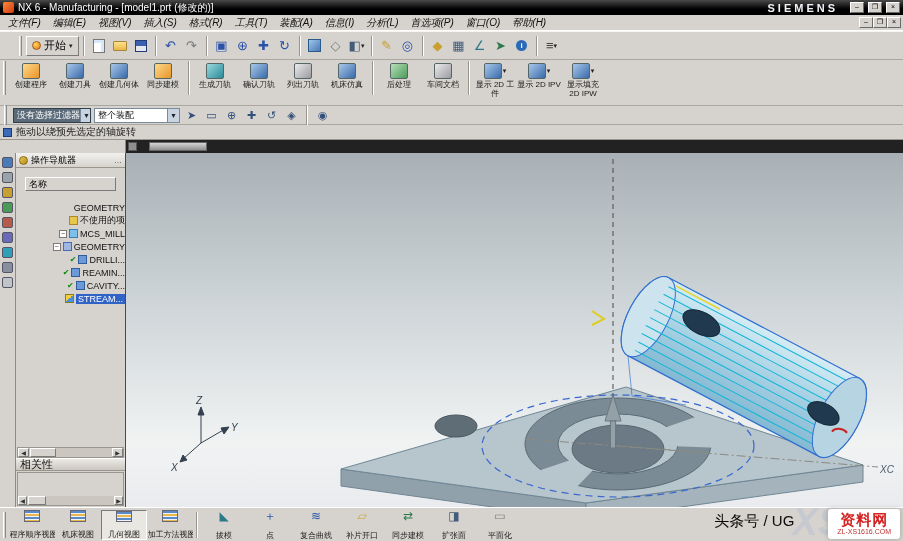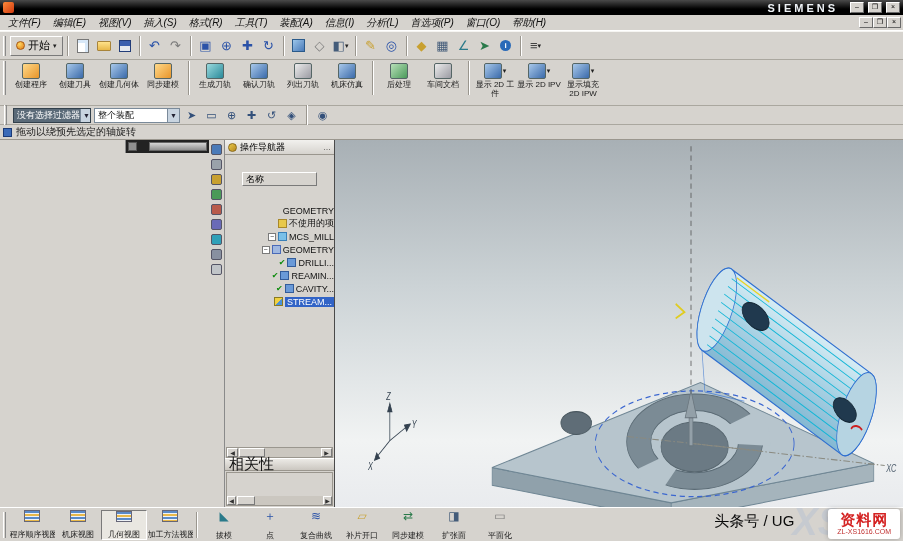--- a/index.html
+++ b/index.html
@@ -11,21 +11,21 @@
   .nxlogo{width:11px;height:11px;background:linear-gradient(135deg,#ff8a3a,#d03a10);border-radius:2px;flex:none;}
   .ttext{font-size:10px;white-space:nowrap;overflow:hidden;}
   .tspacer{flex:1;}
   .brand{font-size:11px;letter-spacing:3px;font-weight:bold;color:#eef2f6;margin-right:8px;}
   .wbtn{width:14px;height:11px;background:#d6d3ce;border:1px solid;border-color:#fff #6a6a6a #6a6a6a #fff;color:#000;
         font-size:7px;line-height:8px;text-align:center;flex:none;}
   
   .menubar{height:16px;display:flex;align-items:center;background:#d6d3ce;border-bottom:1px solid #fff;padding:0 2px;flex:none;}
   .mitem{padding:1px 6px;font-size:10px;color:#111;white-space:nowrap;font-style:italic;}
   
-  .tb1{height:29px;display:flex;align-items:center;padding:0 2px;gap:1px;border-top:1px solid #f6f5f2;border-bottom:1px solid #aaa79f;flex:none;}
+  .tb1{height:29px;display:flex;align-items:center;padding:0 18px;gap:1px;border-top:1px solid #f6f5f2;border-bottom:1px solid #aaa79f;flex:none;}
   .grip{width:3px;height:20px;border-left:1px solid #fff;border-right:1px solid #8a8a8a;margin:0 3px 0 1px;flex:none;}
   .start{display:flex;align-items:center;gap:3px;border:1px solid;border-color:#fff #7a7a7a #7a7a7a #fff;background:#d6d3ce;
          padding:1px 5px;font-size:11px;height:20px;cursor:default;font-family:inherit;}
   .startdot{width:9px;height:9px;border-radius:50%;background:radial-gradient(circle at 35% 30%,#ffd860,#e07818);border:1px solid #a85810;}
   .dar{font-size:7px;color:#222;}
   .ic{width:20px;height:20px;display:flex;align-items:center;justify-content:center;font-size:13px;color:#444;flex:none;}
   .sep{width:2px;height:20px;border-left:1px solid #9a968e;border-right:1px solid #fff;margin:0 3px;flex:none;}
   .sept{height:34px;}
   .cblue{color:#2a52a8;} .cgray{color:#7a7a7a;} .cteal{color:#2a7a8a;} .cgold{color:#c8a030;} .cslate{color:#445c7a;} .cgreen{color:#2a7a4a;}
   .page{width:12px;height:14px;background:#fff;border:1px solid #777;box-shadow:inset -3px 3px 0 #d8e8f8;}
@@ -49,55 +49,55 @@
   .dd{display:flex;align-items:center;justify-content:space-between;height:15px;font-size:9px;padding:0 0 0 3px;white-space:nowrap;overflow:hidden;}
   .dd1{width:78px;background:#5a6a78;color:#fff;border:1px solid #32404c;}
   .dd2{width:86px;background:#fff;color:#111;border:1px solid #7a8a9a;}
   .ddbtn{width:12px;height:100%;background:#c8d4e0;border-left:1px solid #7a8a9a;color:#223;font-size:7px;display:flex;align-items:center;justify-content:center;flex:none;}
   .sic{width:17px;height:15px;display:flex;align-items:center;justify-content:center;font-size:11px;color:#33507a;flex:none;}
   
   .promptbar{height:15px;display:flex;align-items:center;gap:4px;padding:0 3px;background:#d6d3ce;border-bottom:1px solid #9a968e;flex:none;}
   .pico{width:9px;height:9px;background:#3a6ab8;border:1px solid #1a3a78;flex:none;}
   .ptext{font-size:10px;color:#222;}
   
-  .main{flex:1;display:flex;flex-direction:row;min-height:0;}
+  .main{flex:1;display:flex;flex-direction:column;min-height:0;}
   .striprow{height:13px;display:flex;flex:none;}
   .stripspacer{width:126px;background:#d6d3ce;border-right:1px solid #8a8a8a;}
   .vstrip{flex:1;background:#222;display:flex;align-items:center;padding:1px 2px;}
   .vbtn{width:9px;height:9px;background:#8f8f8f;border:1px solid #555;flex:none;}
   .vhandle{width:58px;height:9px;background:linear-gradient(#d4d4d4,#8f8f8f);border:1px solid #666;margin-left:12px;flex:none;}
   .bodyrow{flex:1;display:flex;min-height:0;}
   
   .rail{width:16px;background:#d6d3ce;border-right:1px solid #8a8a8a;display:flex;flex-direction:column;align-items:center;padding-top:4px;gap:4px;flex:none;}
   .ritem{width:11px;height:11px;border:1px solid #556;border-radius:2px;flex:none;}
   .r1{background:#4a7ab8;}.r2{background:#9aa2aa;}.r3{background:#c8a030;}.r4{background:#4a9a58;}.r5{background:#b85a4a;}
   .r6{background:#6a6ab8;}.r7{background:#30a0b8;}.r8{background:#8890a0;}.r9{background:#c0c4c8;}
   
   .nav{width:110px;background:#d6d3ce;border-right:1px solid #4a4a4a;display:flex;flex-direction:column;font-size:9px;flex:none;min-height:0;}
   .nhead{height:15px;display:flex;align-items:center;gap:3px;padding:0 3px;background:linear-gradient(#f2f1ee,#d6d3ce);border-bottom:1px solid #9a968e;flex:none;}
   .nheadico{width:9px;height:9px;border-radius:50%;background:linear-gradient(135deg,#e8c84a,#b88a20);border:1px solid #8a6a18;flex:none;}
   .ndots{margin-left:auto;color:#333;font-size:8px;}
-  .ncol{height:14px;margin:17px;border:1px solid;border-color:#fff #7a7a7a #7a7a7a #fff;display:flex;align-items:center;padding:0 3px;background:#d6d3ce;flex:none;}
+  .ncol{height:14px;margin:9px;border:1px solid;border-color:#fff #7a7a7a #7a7a7a #fff;display:flex;align-items:center;padding:0 3px;background:#d6d3ce;flex:none;}
   .tree{flex:1;overflow:hidden;padding-top:1px;min-height:0;}
   .trow{height:13px;display:flex;align-items:center;gap:2px;white-space:nowrap;overflow:hidden;justify-content:flex-end;}
   .exp{width:8px;height:8px;border:1px solid #7a7a7a;background:#fff;font-size:7px;line-height:6px;text-align:center;color:#333;flex:none;}
   .t9{width:9px;height:9px;border:1px solid;display:inline-block;flex:none;}
   .folder9{background:#e8c84a;border-color:#a8882a;}
   .csys9{background:#7ac0e8;border-color:#3a80b8;}
   .wp9{background:#a0b8e0;border-color:#4a6ab8;}
   .op9{background:#6a9ad8;border-color:#335c9a;}
   .sel9{background:linear-gradient(135deg,#f0d040 50%,#4a90d8 50%);border-color:#8a7a20;}
   .chk{color:#0a8a0a;font-size:8px;flex:none;}
   .tlabel{color:#111;}
   .trow.sel .tlabel{background:#3163c6;color:#fff;padding:0 2px;}
   .hscroll{height:11px;display:flex;align-items:stretch;border:1px solid #9a968e;background:#cbc7c0;margin:0 1px;flex:none;}
   .harrow{width:11px;background:#d6d3ce;border:1px solid;border-color:#fff #7a7a7a #7a7a7a #fff;font-size:6px;line-height:8px;text-align:center;color:#333;flex:none;}
   .hthumb{width:26px;background:#d6d3ce;border:1px solid;border-color:#fff #7a7a7a #7a7a7a #fff;margin-left:1px;flex:none;}
   .hfill{flex:1;}
-  .dhead{height:13px;display:flex;align-items:center;padding:0 4px;background:linear-gradient(#eceae6,#cbc7c0);border-top:1px solid #fff;border-bottom:1px solid #9a968e;font-size:15px;color:#111;flex:none;}
+  .dhead{height:13px;display:flex;align-items:center;padding:0 4px;background:linear-gradient(#eceae6,#cbc7c0);border-top:1px solid #fff;border-bottom:1px solid #9a968e;font-size:11px;color:#111;flex:none;}
   .dbody{height:34px;margin:1px;border:1px solid #9a968e;background:#d6d3ce;display:flex;flex-direction:column;justify-content:flex-end;flex:none;}
   
   .canvas{flex:1;position:relative;background:linear-gradient(180deg,#a8b0b5 0%,#ccd3d6 40%,#f1f3f3 82%,#e9ebee 100%);min-width:0;}
   .canvas svg{position:absolute;inset:0;width:100%;height:100%;}
   
   .bottombar{height:34px;display:flex;align-items:center;padding:1px 0 1px 2px;background:#d6d3ce;border-top:1px solid #fff;flex:none;position:relative;}
   .bitem{width:46px;height:30px;display:flex;flex-direction:column;align-items:center;justify-content:center;flex:none;}
   .bitem.pressed{border:1px solid;border-color:#7a7a7a #fff #fff #7a7a7a;background:#e9e7e1;}
   .bico-v{width:16px;height:12px;border:1px solid #667;background:repeating-linear-gradient(180deg,#5a8ac8 0 2px,#eef2f6 2px 3px,#e8b84a 3px 5px,#eef2f6 5px 6px);}
   .bl{font-size:8px;line-height:9px;height:9px;max-width:45px;overflow:hidden;white-space:nowrap;color:#1a1a1a;margin-top:8px;}
@@ -111,20 +111,21 @@
   .wm-name{color:#d42222;font-size:15px;font-weight:bold;letter-spacing:1px;line-height:16px;}
   .wm-site{color:#c03030;font-size:7px;line-height:8px;}
 </style>
 </head>
 <body>
 
 <div class="win">
 
   <div class="titlebar">
     <span class="nxlogo"></span>
+    <span class="ttext">NX 6 - Manufacturing - [model1.prt (修改的)]</span>
     <span class="tspacer"></span>
     <span class="brand">SIEMENS</span>
     <span class="wbtn">–</span>
     <span class="wbtn">❐</span>
     <span class="wbtn">×</span>
   </div>
 
   <div class="menubar">
     <span class="mitem">文件(F)</span>
     <span class="mitem">编辑(E)</span>

